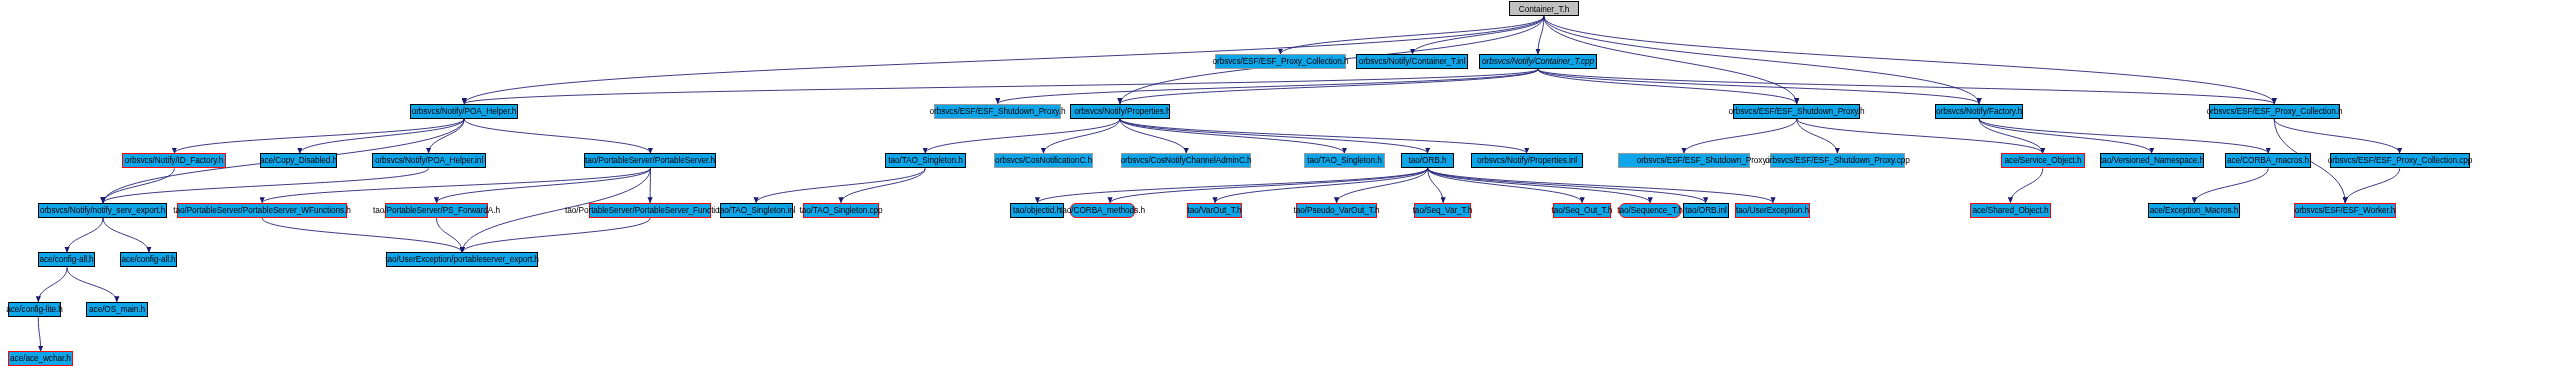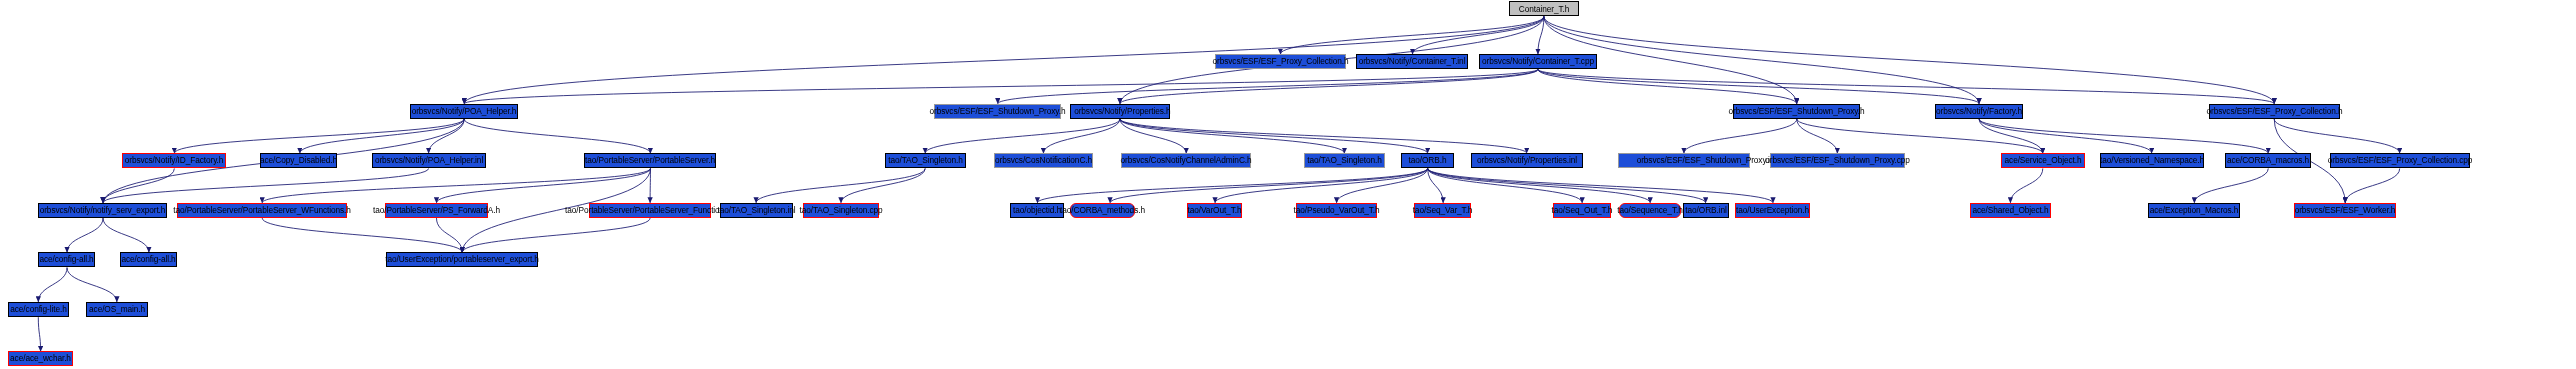--- a/index.html
+++ b/index.html
@@ -24,21 +24,21 @@
     pointer-events: none;
   }
   .node {
     position: absolute;
     box-sizing: border-box;
     display: flex;
     align-items: center;
     justify-content: center;
     height: 15px;
     border: 0.7px solid #000000;
-    background: #1d4ed8;
+    background: #0ea5e9;
     color: #000000;
     font-size: 8.3px;
     line-height: 1;
     white-space: nowrap;
     padding: 0 3.3px;
     letter-spacing: -0.1px;
   }
   .node.grey {
     border-color: #9a9a9a;
   }
@@ -121,21 +121,21 @@
         <path d="M984.5,330 C984.5,356 700,356 700,382" marker-end="url(#arrow)"></path>
         <path d="M101.5,405 C101.5,431 58,431 58,457" marker-end="url(#arrow)"></path>
         <path d="M101.5,405 C101.5,431 177,431 177,457" marker-end="url(#arrow)"></path>
         <path d="M58,480 C58,506 61.5,506 61.5,532" marker-end="url(#arrow)"></path>
       </g>
   </svg>
   <div id="nodes">
       <div class="node root" style="left: 1509px; top: 1.3px; width: 70px;">Container_T.h</div>
       <div class="node grey" style="left: 1215px; top: 54px; width: 131px;">orbsvcs/ESF/ESF_Proxy_Collection.h</div>
       <div class="node" style="left: 1356px; top: 54px; width: 112px;">orbsvcs/Notify/Container_T.inl</div>
-      <div class="node" style="left: 1479px; top: 54px; width: 118px;">orbsvcs/Notify/Container_T.cpp</div>
+      <div class="node" style="left: 1479px; top: 54px; width: 118px; font-style: italic;">orbsvcs/Notify/Container_T.cpp</div>
       <div class="node" style="left: 410px; top: 104px; width: 108px;">orbsvcs/Notify/POA_Helper.h</div>
       <div class="node grey" style="left: 934px; top: 104px; width: 127px;">orbsvcs/ESF/ESF_Shutdown_Proxy.h</div>
       <div class="node" style="left: 1070px; top: 104px; width: 100px; padding-left: 8px;">orbsvcs/Notify/Properties.h</div>
       <div class="node" style="left: 1733px; top: 104px; width: 127px;">orbsvcs/ESF/ESF_Shutdown_Proxy.h</div>
       <div class="node" style="left: 1935px; top: 104px; width: 88px;">orbsvcs/Notify/Factory.h</div>
       <div class="node" style="left: 2209px; top: 104px; width: 131px;">orbsvcs/ESF/ESF_Proxy_Collection.h</div>
       <div class="node red" style="left: 122px; top: 153px; width: 104px;">orbsvcs/Notify/ID_Factory.h</div>
       <div class="node" style="left: 260px; top: 153px; width: 77px;">ace/Copy_Disabled.h</div>
       <div class="node" style="left: 372px; top: 153px; width: 114px;">orbsvcs/Notify/POA_Helper.inl</div>
       <div class="node" style="left: 584px; top: 153px; width: 132px;">tao/PortableServer/PortableServer.h</div>
@@ -165,18 +165,18 @@
       <div class="node red" style="left: 1553px; top: 203px; width: 58px;">tao/Seq_Out_T.h</div>
       <div class="node red" style="left: 1619px; top: 203px; width: 62px; border-radius: 6px;">tao/Sequence_T.h</div>
       <div class="node" style="left: 1683px; top: 203px; width: 46px;">tao/ORB.inl</div>
       <div class="node red" style="left: 1735px; top: 203px; width: 75px;">tao/UserException.h</div>
       <div class="node red" style="left: 1970px; top: 203px; width: 81px;">ace/Shared_Object.h</div>
       <div class="node" style="left: 2148px; top: 203px; width: 92px;">ace/Exception_Macros.h</div>
       <div class="node red" style="left: 2294px; top: 203px; width: 102px;">orbsvcs/ESF/ESF_Worker.h</div>
       <div class="node" style="left: 38px; top: 252px; width: 57px;">ace/config-all.h</div>
       <div class="node" style="left: 120px; top: 252px; width: 57px;">ace/config-all.h</div>
       <div class="node" style="left: 386px; top: 252px; width: 152px;">tao/UserException/portableserver_export.h</div>
-      <div class="node" style="left: 8px; top: 302px; width: 61px;">ace/config-lite.h</div>
+      <div class="node" style="left: 8px; top: 302px; width: 53px;">ace/config-lite.h</div>
       <div class="node" style="left: 86px; top: 302px; width: 62px;">ace/OS_main.h</div>
       <div class="node red" style="left: 8px; top: 351px; width: 65px;">ace/ace_wchar.h</div>
     </div>
 </div>
 
 
 </body></html>

